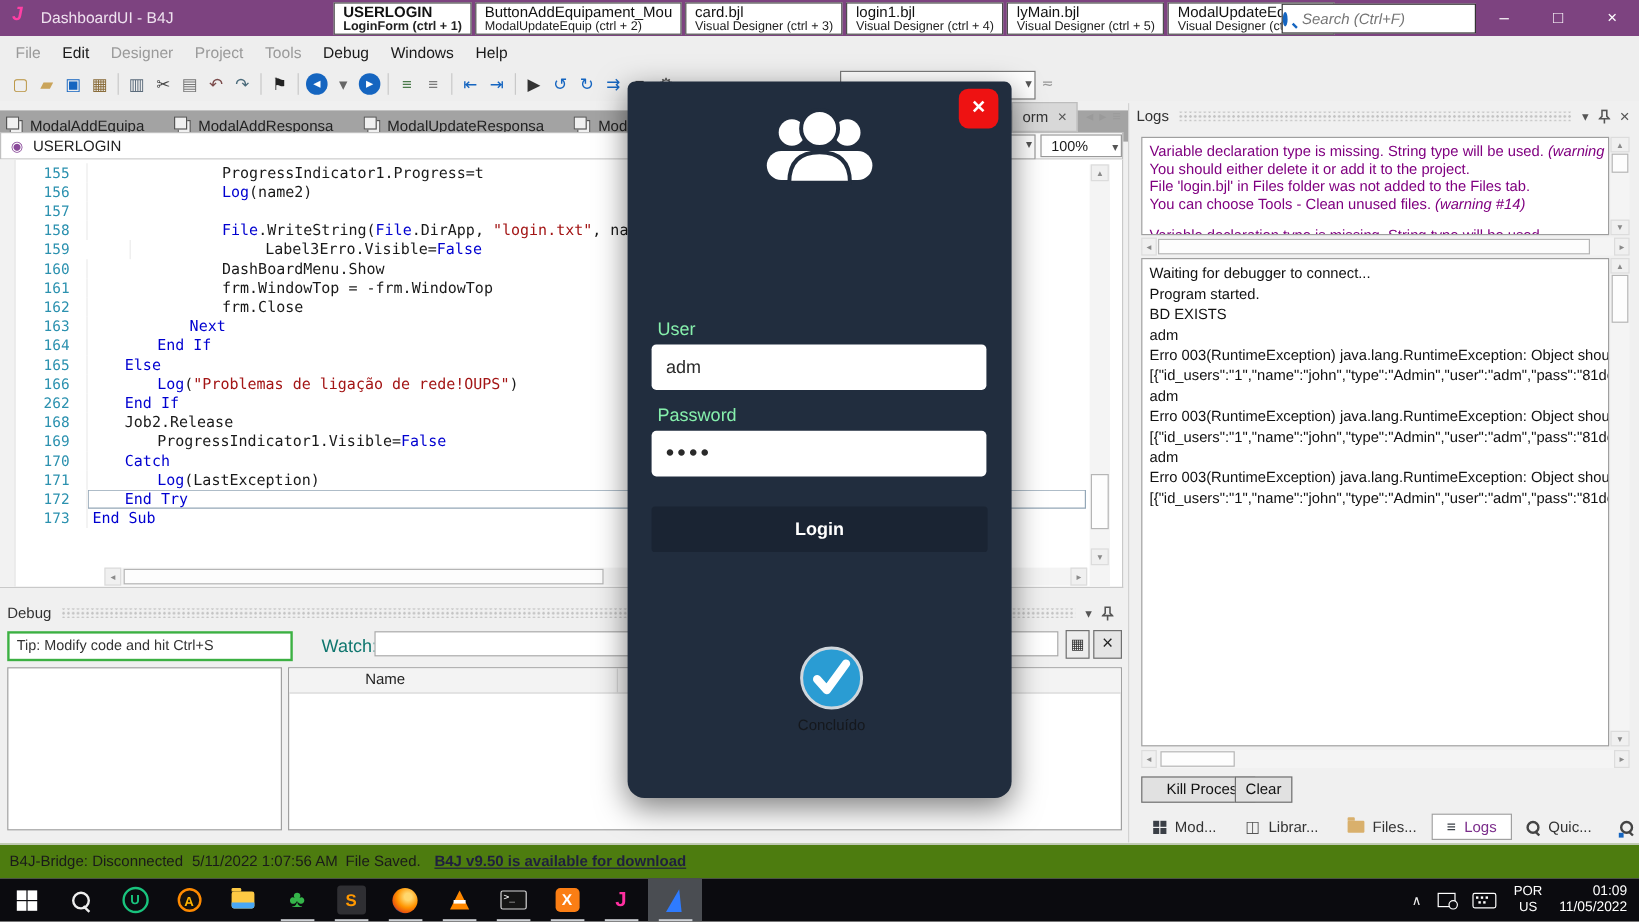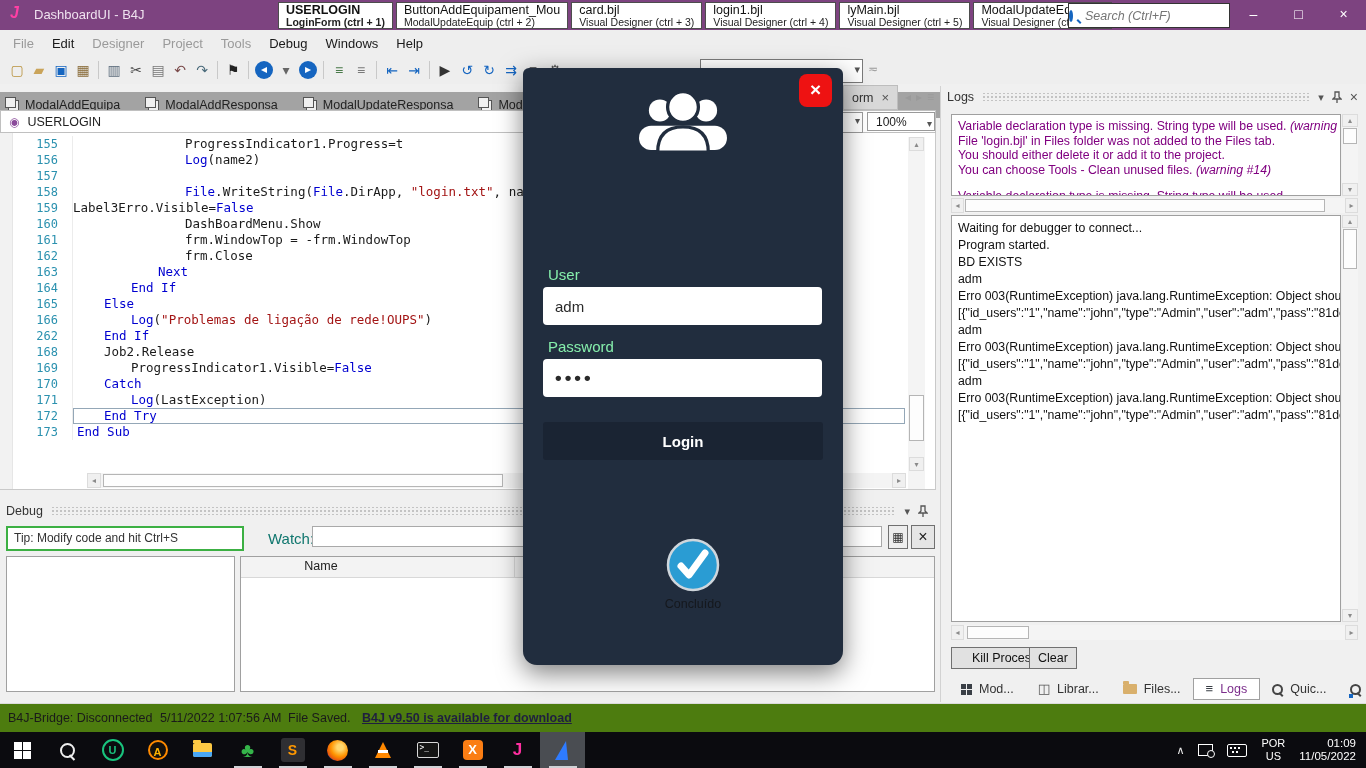--- a/index.html
+++ b/index.html
@@ -293,21 +293,21 @@
     </div>
   <div id="zoom-combo"><span>100%</span><span class="cb-arrow">▾</span></div>
 
   <div id="editor">
     <div id="gutter-strip"></div>
     <div id="code-lines">
         <div class="cl"><span class="ln">155</span><span class="ct" style="padding-left: 112px;"><span class="tok-pl">ProgressIndicator1.Progress=t</span></span></div>
         <div class="cl"><span class="ln">156</span><span class="ct" style="padding-left: 112px;"><span class="tok-kw">Log</span><span class="tok-pl">(name2)</span></span></div>
         <div class="cl"><span class="ln">157</span><span class="ct" style="padding-left: 4px;"></span></div>
         <div class="cl"><span class="ln">158</span><span class="ct" style="padding-left: 112px;"><span class="tok-kw">File</span><span class="tok-pl">.WriteString(</span><span class="tok-kw">File</span><span class="tok-pl">.DirApp, </span><span class="tok-str">"login.txt"</span><span class="tok-pl">, nam</span></span></div>
-        <div class="cl"><span class="ln">159</span><span class="ct" style=""><span class="tok-pl">Label3Erro.Visible=</span><span class="tok-kw">False</span></span></div>
+        <div class="cl"><span class="ln">159</span><span class="ct" style="padding-left: 112px; margin-left: 36px;"><span class="tok-pl">Label3Erro.Visible=</span><span class="tok-kw">False</span></span></div>
         <div class="cl"><span class="ln">160</span><span class="ct" style="padding-left: 112px;"><span class="tok-pl">DashBoardMenu.Show</span></span></div>
         <div class="cl"><span class="ln">161</span><span class="ct" style="padding-left: 112px;"><span class="tok-pl">frm.WindowTop = -frm.WindowTop</span></span></div>
         <div class="cl"><span class="ln">162</span><span class="ct" style="padding-left: 112px;"><span class="tok-pl">frm.Close</span></span></div>
         <div class="cl"><span class="ln">163</span><span class="ct" style="padding-left: 85px;"><span class="tok-kw">Next</span></span></div>
         <div class="cl"><span class="ln">164</span><span class="ct" style="padding-left: 58px;"><span class="tok-kw">End If</span></span></div>
         <div class="cl"><span class="ln">165</span><span class="ct" style="padding-left: 31px;"><span class="tok-kw">Else</span></span></div>
         <div class="cl"><span class="ln">166</span><span class="ct" style="padding-left: 58px;"><span class="tok-kw">Log</span><span class="tok-pl">(</span><span class="tok-str">"Problemas de ligação de rede!OUPS"</span><span class="tok-pl">)</span></span></div>
         <div class="cl"><span class="ln">262</span><span class="ct" style="padding-left: 31px;"><span class="tok-kw">End If</span></span></div>
         <div class="cl"><span class="ln">168</span><span class="ct" style="padding-left: 31px;"><span class="tok-pl">Job2.Release</span></span></div>
         <div class="cl"><span class="ln">169</span><span class="ct" style="padding-left: 58px;"><span class="tok-pl">ProgressIndicator1.Visible=</span><span class="tok-kw">False</span></span></div>
@@ -356,22 +356,22 @@
       <span class="panel-title">Logs</span>
       <span class="dots"></span>
       <span class="ph-ico">▾</span>
       <svg width="10" height="13" viewBox="0 0 10 13">
           <path d="M3 1h4v5l2 2H1l2-2z M5 8v4" fill="none" stroke="#555" stroke-width="1.3"></path>
         </svg>
       <span class="ph-ico" style="font-size:14px;">×</span>
     </div>
     <div id="warn-box">
         <div class="warn-line"><span>Variable declaration type is missing. String type will be used. </span><span class="wl-i">(warning #5</span></div>
+        <div class="warn-line"><span>You should either delete it or add it to the project.</span></div>
         <div class="warn-line"><span>File 'login.bjl' in Files folder was not added to the Files tab.</span></div>
-        <div class="warn-line"><span>You should either delete it or add it to the project.</span></div>
         <div class="warn-line"><span>You can choose Tools - Clean unused files. </span><span class="wl-i">(warning #14)</span></div>
         <div class="warn-line clip"><span>Variable declaration type is missing. String type will be used.</span></div>
       </div>
     <div id="warn-vsb">
       <div class="sb-btn" style="left:0;top:0;width:16px;height:13px;font-size:8px;line-height:12px;">▴</div>
       <div class="sb-thumb" style="left:1px;top:14px;width:14px;height:16px;"></div>
       <div class="sb-btn" style="left:0;bottom:0;width:16px;height:13px;font-size:8px;line-height:12px;">▾</div>
     </div>
     <div id="warn-hsb">
       <div class="sb-btn" style="left:0;top:0;width:13px;height:15px;font-size:8px;line-height:14px;">◂</div>

